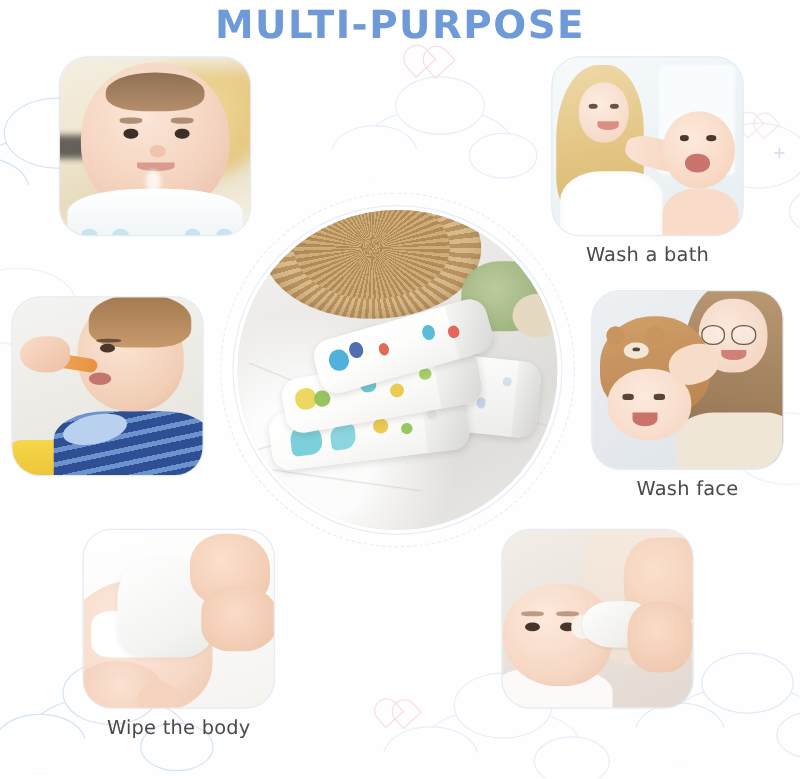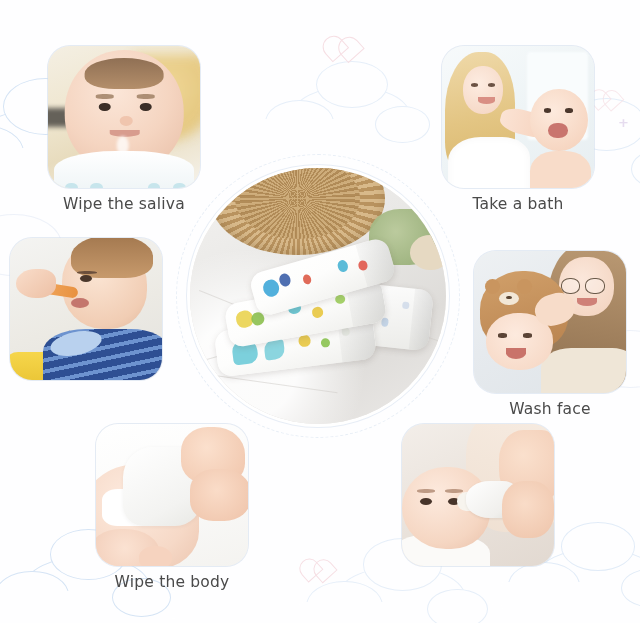--- a/index.html
+++ b/index.html
@@ -144,22 +144,22 @@
     color: #4a4a4a;
     font-family: "DejaVu Sans", "Liberation Sans", sans-serif;
     letter-spacing: .2px;
     white-space: nowrap;
   }
 
   
   #cell-saliva  { left: 44px;  top: 46px;  }
   #cell-bath    { left: 438px; top: 46px;  }
   #cell-bib     { left: 6px;   top: 238px; }
-  #cell-wash    { left: 470px; top: 251px; }
-  #cell-body    { left: 92px;  top: 424px; }
+  #cell-wash    { left: 470px; top: 233px; }
+  #cell-body    { left: 63px;  top: 424px; }
   #cell-feed    { left: 398px; top: 424px; }
 
   
   .center-circle {
     position: absolute;
     left: 190px;
     top: 168px;
     width: 256px;
     height: 256px;
     border-radius: 50%;
@@ -451,20 +451,21 @@
       <i></i>
         <b></b>
     </div>
 
     <div class="swirl" style="left:-34px; top:214px; width:96px; height:62px;"></div>
     <div class="swirl" style="left:586px; top:330px; width:88px; height:58px;"></div>
     <div class="plus" style="left:618px; top:116px;">+</div>
     <div class="plus" style="left:10px; top:300px;">+</div>
   </div>
 
+  <div class="title">MULTI-PURPOSE</div>
 
   <div class="ring"></div>
 
   <div class="center-circle">
     <div class="scene">
       <div class="c-marble"></div>
       <div class="c-vein v1"></div>
         <div class="c-vein v2"></div>
       <div class="c-vein v3"></div>
         <div class="c-vein v4"></div>
@@ -529,21 +530,20 @@
           <div class="s1-drool"></div>
         </div>
         <div class="s1-bib">
           <span class="s1-bib-dot" style="left:8%"></span>
           <span class="s1-bib-dot" style="left:26%"></span>
           <span class="s1-bib-dot" style="right:24%"></span>
           <span class="s1-bib-dot" style="right:6%"></span>
         </div>
       </div>
     </div>
-    <div class="caption">Wipe the saliva</div>
   </div>
 
   <div class="feature" id="cell-bath">
     <div class="thumb-frame">
       <div class="photo scene">
         <div class="s2-bg"></div>
         <div class="s2-panel"></div>
         <div class="s2-mom-hair"></div>
         <div class="s2-mom-face"></div>
         <div class="s2-mom-eye l"></div>
@@ -551,21 +551,21 @@
         <div class="s2-mom-smile"></div>
         <div class="s2-mom-body"></div>
         <div class="s2-arm"></div>
         <div class="s2-baby-body"></div>
         <div class="s2-baby-head"></div>
         <div class="s2-baby-eye l"></div>
           <div class="s2-baby-eye r"></div>
         <div class="s2-baby-mouth"></div>
       </div>
     </div>
-    <div class="caption">Take a bath</div>
+    <div class="caption">Wash a bath</div>
   </div>
 
   <div class="feature" id="cell-bib">
     <div class="thumb-frame">
       <div class="photo scene">
         <div class="s3-bg"></div>
         <div class="s3-chair"></div>
         <div class="s3-shirt"></div>
         <div class="s3-head"></div>
         <div class="s3-hair"></div>

